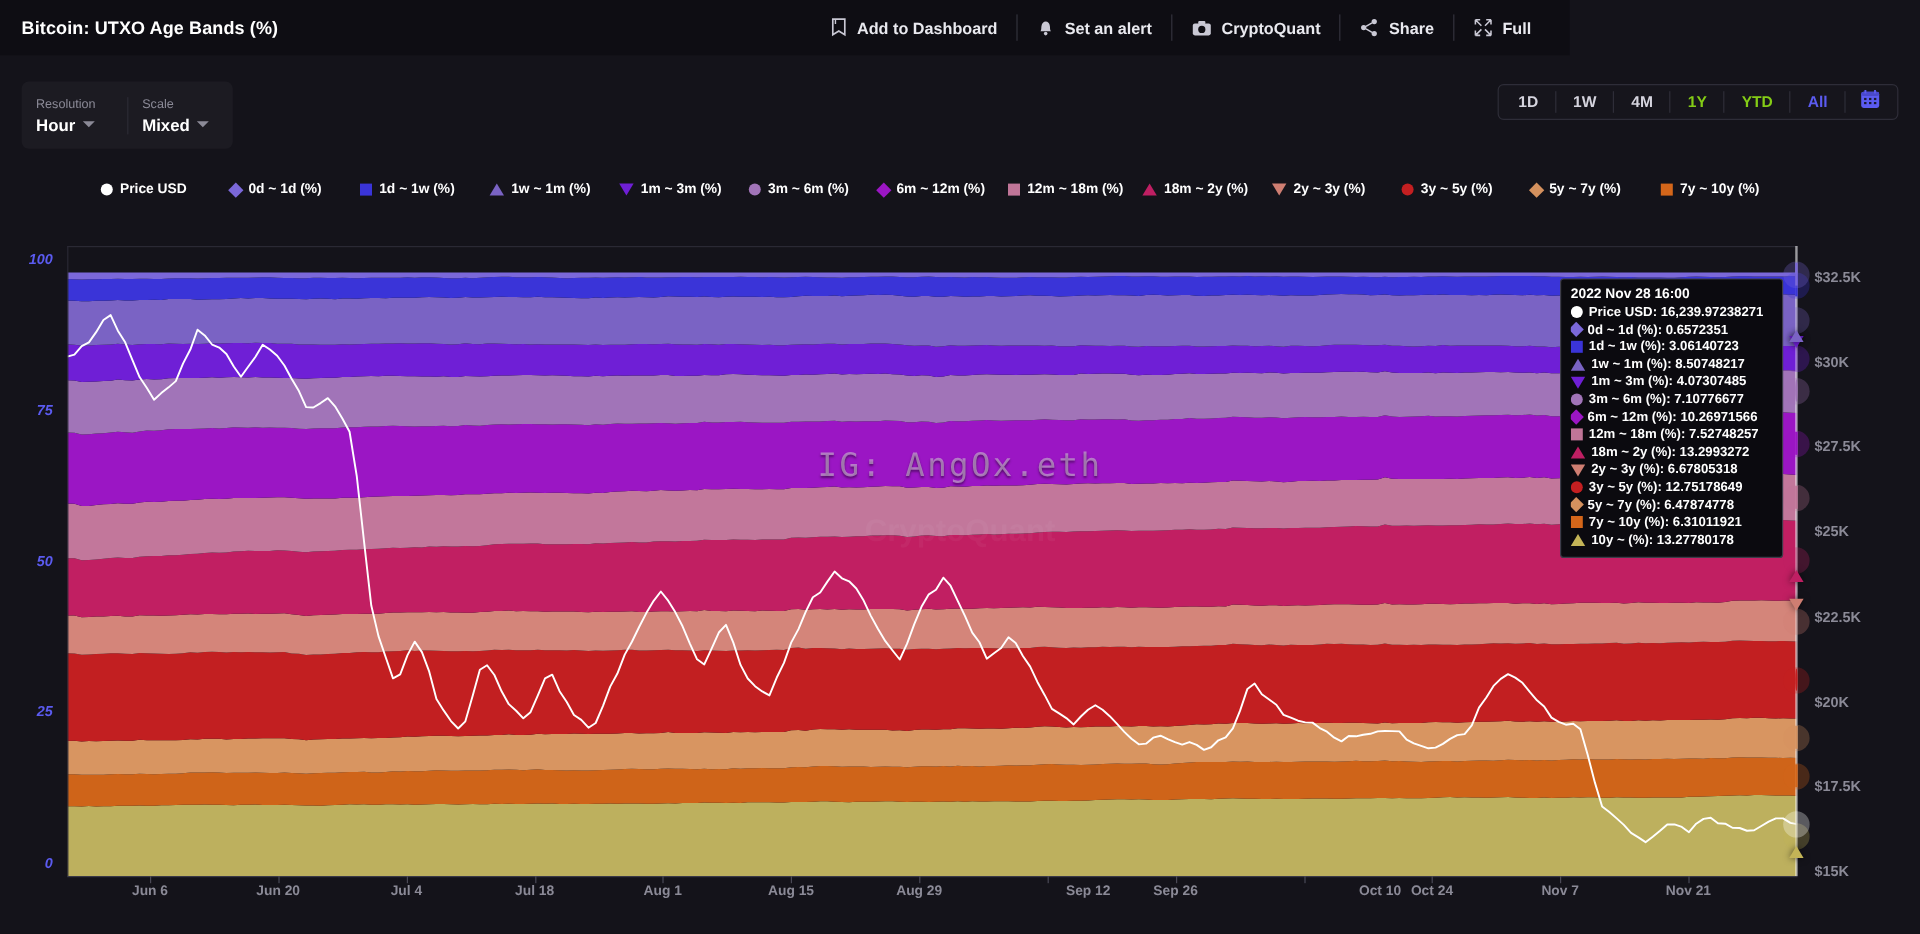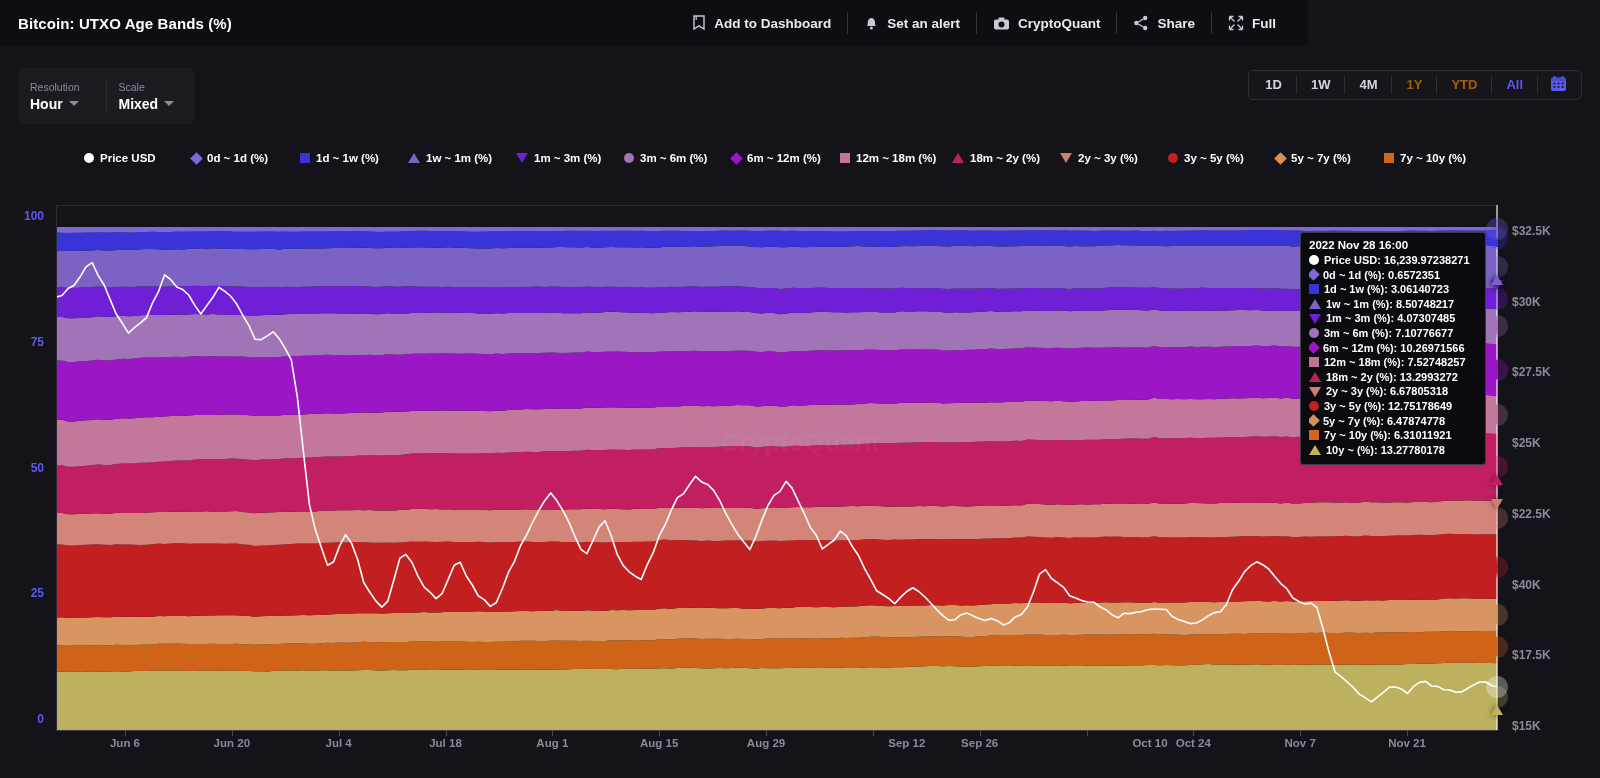--- a/index.html
+++ b/index.html
@@ -63,21 +63,21 @@
     height: 30px; display: flex; align-items: center;
     border: 1px solid #2e2d38; border-radius: 5px;
     background: #16151c;
     padding: 0 2px;
   }
   .range-btn {
     padding: 0 14px; height: 28px; line-height: 28px;
     font-size: 13px; font-weight: bold; color: #d5d4de;
     cursor: pointer;
   }
-  .range-btn.dim { color: #a16207; }
+  .range-btn.dim { color: #84cc16; }
   .range-btn.active { color: #5b5bf0; }
   .range-sep { width: 1px; height: 18px; background: #2e2d38; }
   .cal-btn { padding: 0 12px; display: flex; align-items: center; cursor: pointer; }
 
   
   .legend {
     position: absolute; left: 84px; top: 152px; width: 1440px;
     display: flex; flex-wrap: wrap;
     row-gap: 7px;
   }
@@ -126,20 +126,21 @@
   }
   .axis-h-bottom {
     position: absolute; left: 56px; top: 525px; width: 1442px; height: 1px;
     background: #3a3946;
   }
 
   .ylab-left {
     position: absolute; right: 1556px;
     color: #5b5bf0; font-size: 12px; font-weight: bold;
     transform: translateY(-50%);
+    font-style: italic;
   }
   .ylab-right {
     position: absolute; left: 1512px;
     color: #8b8a97; font-size: 12px; font-weight: bold;
     transform: translateY(-50%);
   }
   .xlab {
     position: absolute; top: 532px;
     color: #8b8a97; font-size: 11.5px; font-weight: bold;
     transform: translateX(-50%);
@@ -390,35 +391,36 @@
         <path d="M0.0 27.6L6.0 27.8L12.1 28.0L18.1 27.8L24.1 27.8L30.2 27.6L36.2 27.4L42.2 27.2L48.3 27.4L54.3 27.6L60.3 27.3L66.4 27.3L72.4 27.5L78.4 27.5L84.5 27.1L90.5 26.9L96.5 26.8L102.6 26.9L108.6 27.1L114.6 26.9L120.7 26.6L126.7 26.7L132.7 26.5L138.8 26.5L144.8 26.4L150.8 26.4L156.9 26.2L162.9 26.1L168.9 26.1L175.0 26.4L181.0 26.7L187.0 26.7L193.1 26.8L199.1 26.8L205.1 26.5L211.2 26.4L217.2 26.6L223.2 26.7L229.3 26.4L235.3 26.7L241.3 26.8L247.4 26.6L253.4 26.4L259.4 26.4L265.5 26.4L271.5 26.4L277.5 26.4L283.6 26.1L289.6 26.4L295.6 26.1L301.7 26.1L307.7 26.3L313.7 26.6L319.8 26.8L325.8 26.9L331.8 26.5L337.9 26.8L343.9 26.4L349.9 26.1L356.0 25.9L362.0 25.7L368.0 25.7L374.1 26.0L380.1 26.1L386.1 26.1L392.2 25.9L398.2 26.1L404.2 26.3L410.3 26.6L416.3 26.8L422.3 26.7L428.4 26.5L434.4 26.5L440.4 26.3L446.5 26.5L452.5 26.2L458.5 26.1L464.6 26.3L470.6 26.0L476.6 25.9L482.7 26.2L488.7 26.3L494.7 26.2L500.8 26.0L506.8 26.0L512.8 25.8L518.9 25.8L524.9 26.1L530.9 25.8L537.0 25.9L543.0 25.9L549.0 25.8L555.1 25.9L561.1 25.7L567.1 25.8L573.2 25.8L579.2 26.1L585.2 25.8L591.3 26.1L597.3 26.2L603.3 26.0L609.4 25.8L615.4 25.7L621.4 25.8L627.5 26.0L633.5 26.3L639.5 26.2L645.6 26.5L651.6 26.1L657.6 26.0L663.7 25.8L669.7 25.6L675.7 25.7L681.8 25.5L687.8 25.5L693.8 25.8L699.9 26.1L705.9 26.1L711.9 25.7L718.0 25.5L724.0 25.8L730.1 26.1L736.1 25.8L742.1 26.0L748.2 26.2L754.2 25.9L760.2 26.0L766.3 25.9L772.3 26.2L778.3 26.4L784.4 26.5L790.4 26.5L796.4 26.1L802.5 25.9L808.5 26.1L814.5 26.0L820.6 26.1L826.6 26.3L832.6 26.2L838.7 25.9L844.7 25.7L850.7 25.8L856.8 25.6L862.8 25.4L868.8 25.2L874.9 25.1L880.9 25.1L886.9 25.4L893.0 25.5L899.0 25.2L905.0 25.3L911.1 25.6L917.1 25.7L923.1 25.5L929.2 25.4L935.2 25.5L941.2 25.8L947.3 25.7L953.3 25.6L959.3 25.4L965.4 25.4L971.4 25.3L977.4 25.4L983.5 25.1L989.5 25.4L995.5 25.3L1001.6 25.4L1007.6 25.3L1013.6 25.7L1019.7 25.5L1025.7 25.5L1031.7 25.7L1037.8 25.9L1043.8 25.7L1049.8 25.5L1055.9 25.5L1061.9 25.4L1067.9 25.7L1074.0 25.8L1080.0 25.6L1086.0 25.9L1092.1 26.0L1098.1 25.7L1104.1 26.0L1110.2 25.8L1116.2 25.9L1122.2 25.7L1128.3 25.8L1134.3 25.4L1140.3 25.4L1146.4 25.2L1152.4 25.5L1158.4 25.6L1164.5 25.5L1170.5 25.4L1176.5 25.4L1182.6 25.5L1188.6 25.2L1194.6 25.1L1200.7 25.1L1206.7 25.1L1212.7 25.1L1218.8 24.9L1224.8 25.2L1230.8 25.2L1236.9 25.6L1242.9 25.6L1248.9 25.9L1255.0 25.9L1261.0 25.7L1267.0 25.9L1273.1 25.7L1279.1 25.5L1285.1 25.7L1291.2 25.8L1297.2 26.0L1303.2 25.9L1309.3 26.2L1315.3 26.2L1321.3 26.3L1327.4 26.3L1333.4 26.5L1339.4 26.5L1345.5 26.1L1351.5 25.7L1357.5 25.5L1363.6 25.7L1369.6 25.8L1375.6 26.1L1381.7 25.8L1387.7 25.4L1393.7 25.2L1399.8 25.3L1405.8 25.4L1411.8 25.4L1417.9 25.4L1423.9 25.5L1429.9 25.4L1436.0 25.1L1442.0 25.5L1442.0 40.7L1436.0 40.4L1429.9 40.3L1423.9 40.3L1417.9 40.3L1411.8 40.3L1405.8 40.5L1399.8 40.6L1393.7 40.6L1387.7 40.5L1381.7 41.1L1375.6 41.3L1369.6 40.9L1363.6 40.7L1357.5 40.4L1351.5 40.9L1345.5 41.6L1339.4 41.9L1333.4 41.9L1327.4 41.9L1321.3 41.9L1315.3 41.6L1309.3 41.4L1303.2 41.5L1297.2 41.9L1291.2 41.5L1285.1 41.4L1279.1 41.1L1273.1 41.3L1267.0 41.4L1261.0 41.2L1255.0 41.7L1248.9 41.5L1242.9 41.3L1236.9 41.4L1230.8 40.8L1224.8 41.1L1218.8 40.6L1212.7 41.1L1206.7 40.9L1200.7 40.6L1194.6 40.5L1188.6 40.6L1182.6 41.0L1176.5 40.9L1170.5 41.0L1164.5 40.8L1158.4 40.9L1152.4 40.9L1146.4 40.5L1140.3 40.9L1134.3 40.6L1128.3 40.8L1122.2 41.0L1116.2 41.1L1110.2 41.2L1104.1 41.1L1098.1 40.4L1092.1 40.9L1086.0 41.0L1080.0 40.5L1074.0 40.3L1067.9 40.2L1061.9 40.0L1055.9 40.3L1049.8 40.5L1043.8 40.8L1037.8 41.2L1031.7 41.2L1025.7 41.2L1019.7 41.1L1013.6 41.5L1007.6 41.0L1001.6 40.9L995.5 41.0L989.5 40.8L983.5 40.6L977.4 40.9L971.4 40.7L965.4 40.9L959.3 41.2L953.3 41.2L947.3 41.6L941.2 41.5L935.2 40.9L929.2 40.8L923.1 41.0L917.1 41.3L911.1 40.8L905.0 40.7L899.0 40.8L893.0 41.6L886.9 41.3L880.9 41.0L874.9 41.0L868.8 40.9L862.8 41.1L856.8 41.2L850.7 41.1L844.7 41.2L838.7 41.7L832.6 41.9L826.6 42.0L820.6 41.6L814.5 41.5L808.5 41.5L802.5 41.0L796.4 41.3L790.4 41.7L784.4 41.8L778.3 42.0L772.3 41.7L766.3 41.6L760.2 42.0L754.2 42.0L748.2 42.2L742.1 41.9L736.1 41.6L730.1 42.3L724.0 42.3L718.0 41.7L711.9 41.7L705.9 42.2L699.9 42.1L693.8 41.5L687.8 40.9L681.8 40.7L675.7 40.9L669.7 40.7L663.7 41.0L657.6 41.2L651.6 41.4L645.6 41.9L639.5 41.3L633.5 41.6L627.5 41.6L621.4 41.7L615.4 41.5L609.4 41.8L603.3 42.4L597.3 42.8L591.3 42.7L585.2 42.3L579.2 42.6L573.2 42.3L567.1 42.2L561.1 42.2L555.1 42.1L549.0 42.3L543.0 42.7L537.0 42.6L530.9 42.1L524.9 42.5L518.9 42.3L512.8 42.2L506.8 42.1L500.8 41.9L494.7 42.4L488.7 42.9L482.7 42.7L476.6 42.5L470.6 42.7L464.6 43.0L458.5 42.8L452.5 42.9L446.5 43.3L440.4 43.0L434.4 43.5L428.4 43.5L422.3 43.4L416.3 43.2L410.3 43.0L404.2 42.8L398.2 42.8L392.2 42.3L386.1 42.8L380.1 42.7L374.1 42.6L368.0 42.6L362.0 42.3L356.0 42.4L349.9 42.7L343.9 42.9L337.9 42.9L331.8 42.6L325.8 43.2L319.8 43.3L313.7 42.9L307.7 42.8L301.7 42.5L295.6 42.8L289.6 43.1L283.6 43.1L277.5 43.1L271.5 43.2L265.5 43.5L259.4 43.4L253.4 43.4L247.4 43.6L241.3 43.9L235.3 43.8L229.3 43.8L223.2 44.4L217.2 44.0L211.2 43.8L205.1 43.9L199.1 44.3L193.1 44.2L187.0 44.0L181.0 44.0L175.0 44.0L168.9 43.7L162.9 43.4L156.9 43.3L150.8 43.7L144.8 43.3L138.8 43.7L132.7 44.1L126.7 44.4L120.7 44.3L114.6 44.6L108.6 44.7L102.6 44.2L96.5 44.1L90.5 44.1L84.5 44.2L78.4 44.9L72.4 44.8L66.4 44.9L60.3 45.0L54.3 45.5L48.3 45.4L42.2 45.1L36.2 45.5L30.2 45.7L24.1 45.7L18.1 46.0L12.1 46.1L6.0 45.6L0.0 45.5Z" fill="#3a34d8"></path>
         <path d="M0.0 22.0L6.0 22.0L12.1 22.0L18.1 22.0L24.1 22.0L30.2 22.0L36.2 22.0L42.2 22.0L48.3 22.0L54.3 22.0L60.3 22.0L66.4 22.0L72.4 22.0L78.4 22.0L84.5 22.0L90.5 22.0L96.5 22.0L102.6 22.0L108.6 22.0L114.6 22.0L120.7 22.0L126.7 22.0L132.7 22.0L138.8 22.0L144.8 22.0L150.8 22.0L156.9 22.0L162.9 22.0L168.9 22.0L175.0 22.0L181.0 22.0L187.0 22.0L193.1 22.0L199.1 22.0L205.1 22.0L211.2 22.0L217.2 22.0L223.2 22.0L229.3 22.0L235.3 22.0L241.3 22.0L247.4 22.0L253.4 22.0L259.4 22.0L265.5 22.0L271.5 22.0L277.5 22.0L283.6 22.0L289.6 22.0L295.6 22.0L301.7 22.0L307.7 22.0L313.7 22.0L319.8 22.0L325.8 22.0L331.8 22.0L337.9 22.0L343.9 22.0L349.9 22.0L356.0 22.0L362.0 22.0L368.0 22.0L374.1 22.0L380.1 22.0L386.1 22.0L392.2 22.0L398.2 22.0L404.2 22.0L410.3 22.0L416.3 22.0L422.3 22.0L428.4 22.0L434.4 22.0L440.4 22.0L446.5 22.0L452.5 22.0L458.5 22.0L464.6 22.0L470.6 22.0L476.6 22.0L482.7 22.0L488.7 22.0L494.7 22.0L500.8 22.0L506.8 22.0L512.8 22.0L518.9 22.0L524.9 22.0L530.9 22.0L537.0 22.0L543.0 22.0L549.0 22.0L555.1 22.0L561.1 22.0L567.1 22.0L573.2 22.0L579.2 22.0L585.2 22.0L591.3 22.0L597.3 22.0L603.3 22.0L609.4 22.0L615.4 22.0L621.4 22.0L627.5 22.0L633.5 22.0L639.5 22.0L645.6 22.0L651.6 22.0L657.6 22.0L663.7 22.0L669.7 22.0L675.7 22.0L681.8 22.0L687.8 22.0L693.8 22.0L699.9 22.0L705.9 22.0L711.9 22.0L718.0 22.0L724.0 22.0L730.1 22.0L736.1 22.0L742.1 22.0L748.2 22.0L754.2 22.0L760.2 22.0L766.3 22.0L772.3 22.0L778.3 22.0L784.4 22.0L790.4 22.0L796.4 22.0L802.5 22.0L808.5 22.0L814.5 22.0L820.6 22.0L826.6 22.0L832.6 22.0L838.7 22.0L844.7 22.0L850.7 22.0L856.8 22.0L862.8 22.0L868.8 22.0L874.9 22.0L880.9 22.0L886.9 22.0L893.0 22.0L899.0 22.0L905.0 22.0L911.1 22.0L917.1 22.0L923.1 22.0L929.2 22.0L935.2 22.0L941.2 22.0L947.3 22.0L953.3 22.0L959.3 22.0L965.4 22.0L971.4 22.0L977.4 22.0L983.5 22.0L989.5 22.0L995.5 22.0L1001.6 22.0L1007.6 22.0L1013.6 22.0L1019.7 22.0L1025.7 22.0L1031.7 22.0L1037.8 22.0L1043.8 22.0L1049.8 22.0L1055.9 22.0L1061.9 22.0L1067.9 22.0L1074.0 22.0L1080.0 22.0L1086.0 22.0L1092.1 22.0L1098.1 22.0L1104.1 22.0L1110.2 22.0L1116.2 22.0L1122.2 22.0L1128.3 22.0L1134.3 22.0L1140.3 22.0L1146.4 22.0L1152.4 22.0L1158.4 22.0L1164.5 22.0L1170.5 22.0L1176.5 22.0L1182.6 22.0L1188.6 22.0L1194.6 22.0L1200.7 22.0L1206.7 22.0L1212.7 22.0L1218.8 22.0L1224.8 22.0L1230.8 22.0L1236.9 22.0L1242.9 22.0L1248.9 22.0L1255.0 22.0L1261.0 22.0L1267.0 22.0L1273.1 22.0L1279.1 22.0L1285.1 22.0L1291.2 22.0L1297.2 22.0L1303.2 22.0L1309.3 22.0L1315.3 22.0L1321.3 22.0L1327.4 22.0L1333.4 22.0L1339.4 22.0L1345.5 22.0L1351.5 22.0L1357.5 22.0L1363.6 22.0L1369.6 22.0L1375.6 22.0L1381.7 22.0L1387.7 22.0L1393.7 22.0L1399.8 22.0L1405.8 22.0L1411.8 22.0L1417.9 22.0L1423.9 22.0L1429.9 22.0L1436.0 22.0L1442.0 22.0L1442.0 25.5L1436.0 25.1L1429.9 25.4L1423.9 25.5L1417.9 25.4L1411.8 25.4L1405.8 25.4L1399.8 25.3L1393.7 25.2L1387.7 25.4L1381.7 25.8L1375.6 26.1L1369.6 25.8L1363.6 25.7L1357.5 25.5L1351.5 25.7L1345.5 26.1L1339.4 26.5L1333.4 26.5L1327.4 26.3L1321.3 26.3L1315.3 26.2L1309.3 26.2L1303.2 25.9L1297.2 26.0L1291.2 25.8L1285.1 25.7L1279.1 25.5L1273.1 25.7L1267.0 25.9L1261.0 25.7L1255.0 25.9L1248.9 25.9L1242.9 25.6L1236.9 25.6L1230.8 25.2L1224.8 25.2L1218.8 24.9L1212.7 25.1L1206.7 25.1L1200.7 25.1L1194.6 25.1L1188.6 25.2L1182.6 25.5L1176.5 25.4L1170.5 25.4L1164.5 25.5L1158.4 25.6L1152.4 25.5L1146.4 25.2L1140.3 25.4L1134.3 25.4L1128.3 25.8L1122.2 25.7L1116.2 25.9L1110.2 25.8L1104.1 26.0L1098.1 25.7L1092.1 26.0L1086.0 25.9L1080.0 25.6L1074.0 25.8L1067.9 25.7L1061.9 25.4L1055.9 25.5L1049.8 25.5L1043.8 25.7L1037.8 25.9L1031.7 25.7L1025.7 25.5L1019.7 25.5L1013.6 25.7L1007.6 25.3L1001.6 25.4L995.5 25.3L989.5 25.4L983.5 25.1L977.4 25.4L971.4 25.3L965.4 25.4L959.3 25.4L953.3 25.6L947.3 25.7L941.2 25.8L935.2 25.5L929.2 25.4L923.1 25.5L917.1 25.7L911.1 25.6L905.0 25.3L899.0 25.2L893.0 25.5L886.9 25.4L880.9 25.1L874.9 25.1L868.8 25.2L862.8 25.4L856.8 25.6L850.7 25.8L844.7 25.7L838.7 25.9L832.6 26.2L826.6 26.3L820.6 26.1L814.5 26.0L808.5 26.1L802.5 25.9L796.4 26.1L790.4 26.5L784.4 26.5L778.3 26.4L772.3 26.2L766.3 25.9L760.2 26.0L754.2 25.9L748.2 26.2L742.1 26.0L736.1 25.8L730.1 26.1L724.0 25.8L718.0 25.5L711.9 25.7L705.9 26.1L699.9 26.1L693.8 25.8L687.8 25.5L681.8 25.5L675.7 25.7L669.7 25.6L663.7 25.8L657.6 26.0L651.6 26.1L645.6 26.5L639.5 26.2L633.5 26.3L627.5 26.0L621.4 25.8L615.4 25.7L609.4 25.8L603.3 26.0L597.3 26.2L591.3 26.1L585.2 25.8L579.2 26.1L573.2 25.8L567.1 25.8L561.1 25.7L555.1 25.9L549.0 25.8L543.0 25.9L537.0 25.9L530.9 25.8L524.9 26.1L518.9 25.8L512.8 25.8L506.8 26.0L500.8 26.0L494.7 26.2L488.7 26.3L482.7 26.2L476.6 25.9L470.6 26.0L464.6 26.3L458.5 26.1L452.5 26.2L446.5 26.5L440.4 26.3L434.4 26.5L428.4 26.5L422.3 26.7L416.3 26.8L410.3 26.6L404.2 26.3L398.2 26.1L392.2 25.9L386.1 26.1L380.1 26.1L374.1 26.0L368.0 25.7L362.0 25.7L356.0 25.9L349.9 26.1L343.9 26.4L337.9 26.8L331.8 26.5L325.8 26.9L319.8 26.8L313.7 26.6L307.7 26.3L301.7 26.1L295.6 26.1L289.6 26.4L283.6 26.1L277.5 26.4L271.5 26.4L265.5 26.4L259.4 26.4L253.4 26.4L247.4 26.6L241.3 26.8L235.3 26.7L229.3 26.4L223.2 26.7L217.2 26.6L211.2 26.4L205.1 26.5L199.1 26.8L193.1 26.8L187.0 26.7L181.0 26.7L175.0 26.4L168.9 26.1L162.9 26.1L156.9 26.2L150.8 26.4L144.8 26.4L138.8 26.5L132.7 26.5L126.7 26.7L120.7 26.6L114.6 26.9L108.6 27.1L102.6 26.9L96.5 26.8L90.5 26.9L84.5 27.1L78.4 27.5L72.4 27.5L66.4 27.3L60.3 27.3L54.3 27.6L48.3 27.4L42.2 27.2L36.2 27.4L30.2 27.6L24.1 27.8L18.1 27.8L12.1 28.0L6.0 27.8L0.0 27.6Z" fill="#7b68d9"></path>
         <path d="M0.0 92.2L6.0 90.5L12.1 83.5L18.1 80.3L24.1 71.8L30.2 61.7L36.2 57.6L42.2 70.6L48.3 80.3L54.3 94.9L60.3 109.2L66.4 118.3L72.4 128.1L78.4 122.6L84.5 117.8L90.5 112.6L96.5 98.0L102.6 86.3L108.6 69.8L114.6 74.5L120.7 82.1L126.7 84.6L132.7 90.0L138.8 100.4L144.8 109.0L150.8 100.6L156.9 92.3L162.9 82.3L168.9 86.3L175.0 91.5L181.0 99.6L187.0 110.6L193.1 120.9L199.1 134.3L205.1 134.6L211.2 130.9L217.2 126.8L223.2 133.6L229.3 143.7L235.3 154.8L241.3 191.7L247.4 246.6L253.4 299.6L259.4 325.1L265.5 342.9L271.5 360.3L277.5 357.0L283.6 340.9L289.6 329.7L295.6 338.4L301.7 354.7L307.7 377.5L313.7 387.0L319.8 395.9L325.8 402.1L331.8 396.1L337.9 374.7L343.9 353.1L349.9 349.4L356.0 357.5L362.0 371.1L368.0 381.8L374.1 387.3L380.1 393.6L386.1 388.5L392.2 374.4L398.2 360.3L404.2 357.2L410.3 371.0L416.3 380.0L422.3 390.8L428.4 394.9L434.4 401.4L440.4 397.5L446.5 383.2L452.5 367.2L458.5 356.3L464.6 340.5L470.6 329.8L476.6 317.5L482.7 305.7L488.7 295.7L494.7 287.9L500.8 295.6L506.8 305.3L512.8 316.9L518.9 331.3L524.9 344.4L530.9 348.7L537.0 335.5L543.0 322.1L549.0 315.7L555.1 330.5L561.1 349.1L567.1 360.4L573.2 366.8L579.2 371.2L585.2 374.5L591.3 359.6L597.3 347.4L603.3 330.5L609.4 319.3L615.4 304.9L621.4 292.7L627.5 288.8L633.5 279.7L639.5 271.3L645.6 276.9L651.6 279.4L657.6 285.4L663.7 295.5L669.7 308.2L675.7 319.1L681.8 329.3L687.8 337.1L693.8 344.6L699.9 331.4L705.9 315.1L711.9 300.7L718.0 290.3L724.0 286.4L730.1 276.4L736.1 283.1L742.1 295.8L748.2 308.4L754.2 322.2L760.2 330.2L766.3 343.9L772.3 339.3L778.3 335.0L784.4 326.0L790.4 330.9L796.4 341.6L802.5 350.5L808.5 363.3L814.5 374.1L820.6 385.7L826.6 389.5L832.6 393.4L838.7 398.7L844.7 392.1L850.7 386.5L856.8 382.7L862.8 386.5L868.8 391.8L874.9 398.3L880.9 404.9L886.9 410.6L893.0 415.3L899.0 414.7L905.0 409.7L911.1 408.1L917.1 410.9L923.1 413.4L929.2 415.5L935.2 413.4L941.2 415.7L947.3 419.9L953.3 417.7L959.3 411.9L965.4 409.5L971.4 402.0L977.4 387.2L983.5 369.1L989.5 364.6L995.5 373.5L1001.6 377.9L1007.6 382.3L1013.6 390.7L1019.7 393.0L1025.7 395.6L1031.7 397.0L1037.8 397.2L1043.8 401.7L1049.8 404.7L1055.9 409.7L1061.9 412.8L1067.9 408.3L1074.0 408.6L1080.0 407.3L1086.0 406.5L1092.1 404.5L1098.1 404.1L1104.1 404.3L1110.2 404.5L1116.2 411.4L1122.2 414.5L1128.3 416.6L1134.3 418.6L1140.3 418.0L1146.4 414.9L1152.4 410.7L1158.4 407.6L1164.5 406.8L1170.5 399.4L1176.5 384.7L1182.6 376.3L1188.6 366.6L1194.6 360.7L1200.7 356.8L1206.7 359.7L1212.7 364.0L1218.8 371.6L1224.8 378.6L1230.8 383.7L1236.9 393.0L1242.9 396.5L1248.9 398.9L1255.0 398.1L1261.0 402.7L1267.0 423.8L1273.1 447.2L1279.1 467.1L1285.1 471.7L1291.2 477.0L1297.2 482.4L1303.2 489.1L1309.3 492.8L1315.3 496.8L1321.3 492.2L1327.4 487.3L1333.4 482.1L1339.4 482.0L1345.5 484.1L1351.5 488.5L1357.5 481.4L1363.6 477.4L1369.6 476.4L1375.6 481.0L1381.7 481.4L1387.7 484.8L1393.7 485.0L1399.8 487.3L1405.8 486.9L1411.8 483.3L1417.9 479.7L1423.9 477.0L1429.9 477.0L1436.0 480.7L1442.0 482.0" fill="none" stroke="#ffffff" stroke-width="1.6" stroke-linejoin="round"></path>
       </svg>
   </div>
   <div class="plot-border-top"></div>
   <div class="axis-v-left"></div>
   <div class="axis-v-right"></div>
   <div class="axis-h-bottom"></div>
 
+  <div class="watermark">IG: AngOx.eth</div>
   <div class="watermark2">CryptoQuant</div>
 
   <div class="crosshair"></div>
 
   <div id="ylabs-left">
       <div class="ylab-left" style="top: 514px;">0</div>
       <div class="ylab-left" style="top: 388.25px;">25</div>
       <div class="ylab-left" style="top: 262.5px;">50</div>
       <div class="ylab-left" style="top: 136.75px;">75</div>
       <div class="ylab-left" style="top: 11px;">100</div>
     </div>
   <div id="ylabs-right">
       <div class="ylab-right" style="top: 521px;">$15K</div>
       <div class="ylab-right" style="top: 450.286px;">$17.5K</div>
-      <div class="ylab-right" style="top: 379.571px;">$40K</div>
+      <div class="ylab-right" style="top: 379.571px;">$20K</div>
       <div class="ylab-right" style="top: 308.857px;">$22.5K</div>
       <div class="ylab-right" style="top: 238.143px;">$25K</div>
       <div class="ylab-right" style="top: 167.429px;">$27.5K</div>
       <div class="ylab-right" style="top: 96.7143px;">$30K</div>
       <div class="ylab-right" style="top: 26px;">$32.5K</div>
     </div>
   <div id="xlabs">
       <div class="xlab" style="left: 125px;">Jun 6</div>
       <div class="xtick" style="left: 125px;"></div>
       <div class="xlab" style="left: 231.833px;">Jun 20</div>

